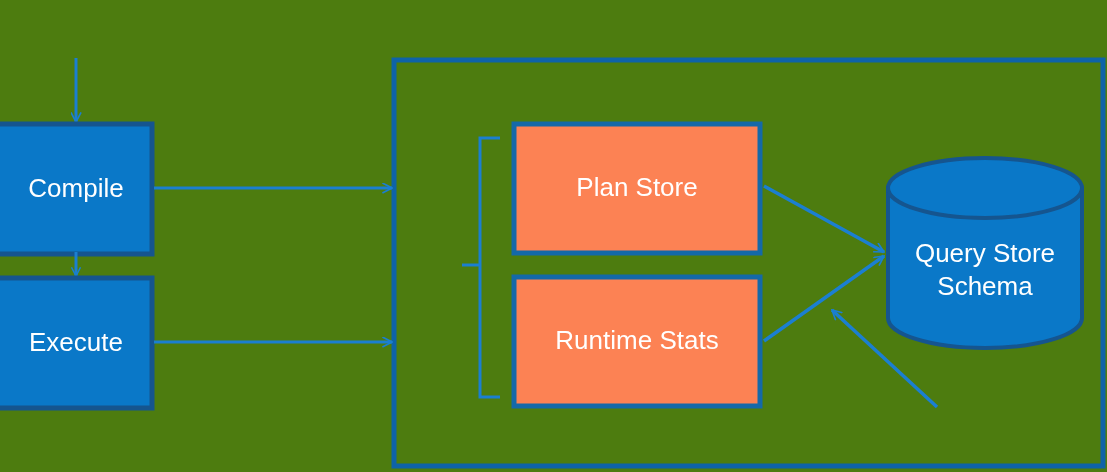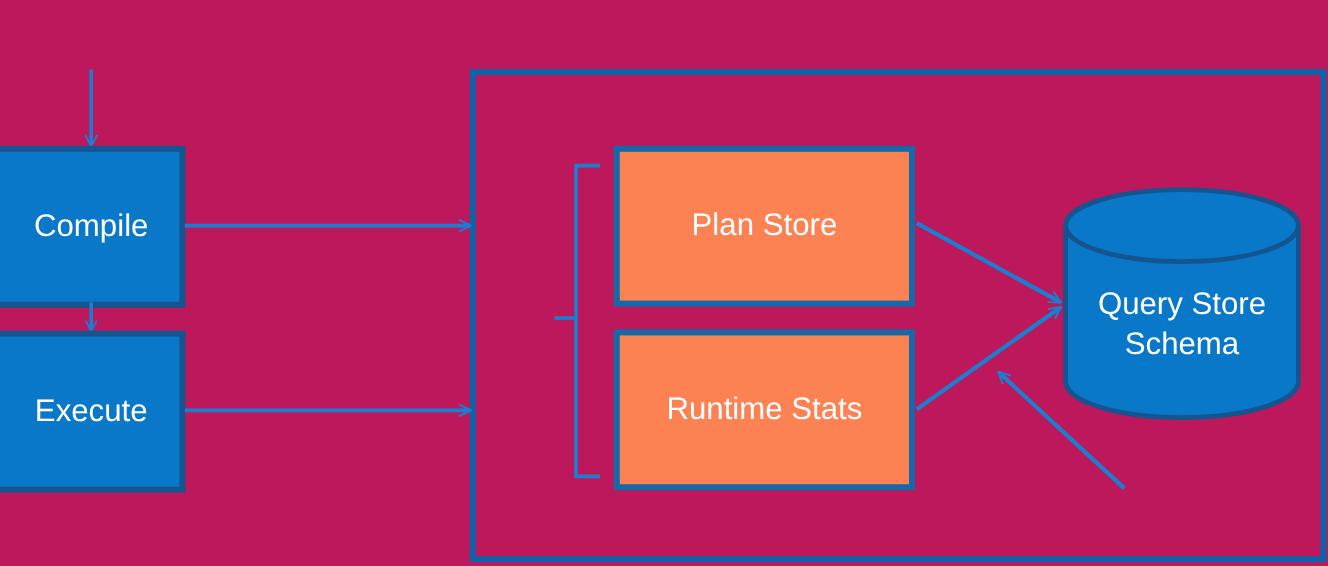--- a/index.html
+++ b/index.html
@@ -4,21 +4,21 @@
 <style>
   html, body {
     margin: 0;
     padding: 0;
     background: #000000;
   }
   #canvas-root {
     position: relative;
     width: 1107px;
     height: 472px;
-    background: #be185d;
+    background: #4d7c0f;
     overflow: hidden;
     font-family: "Liberation Sans", sans-serif;
   }
   #diagram-svg {
     position: absolute;
     top: 0;
     left: 0;
     width: 1107px;
     height: 472px;
     display: block;

